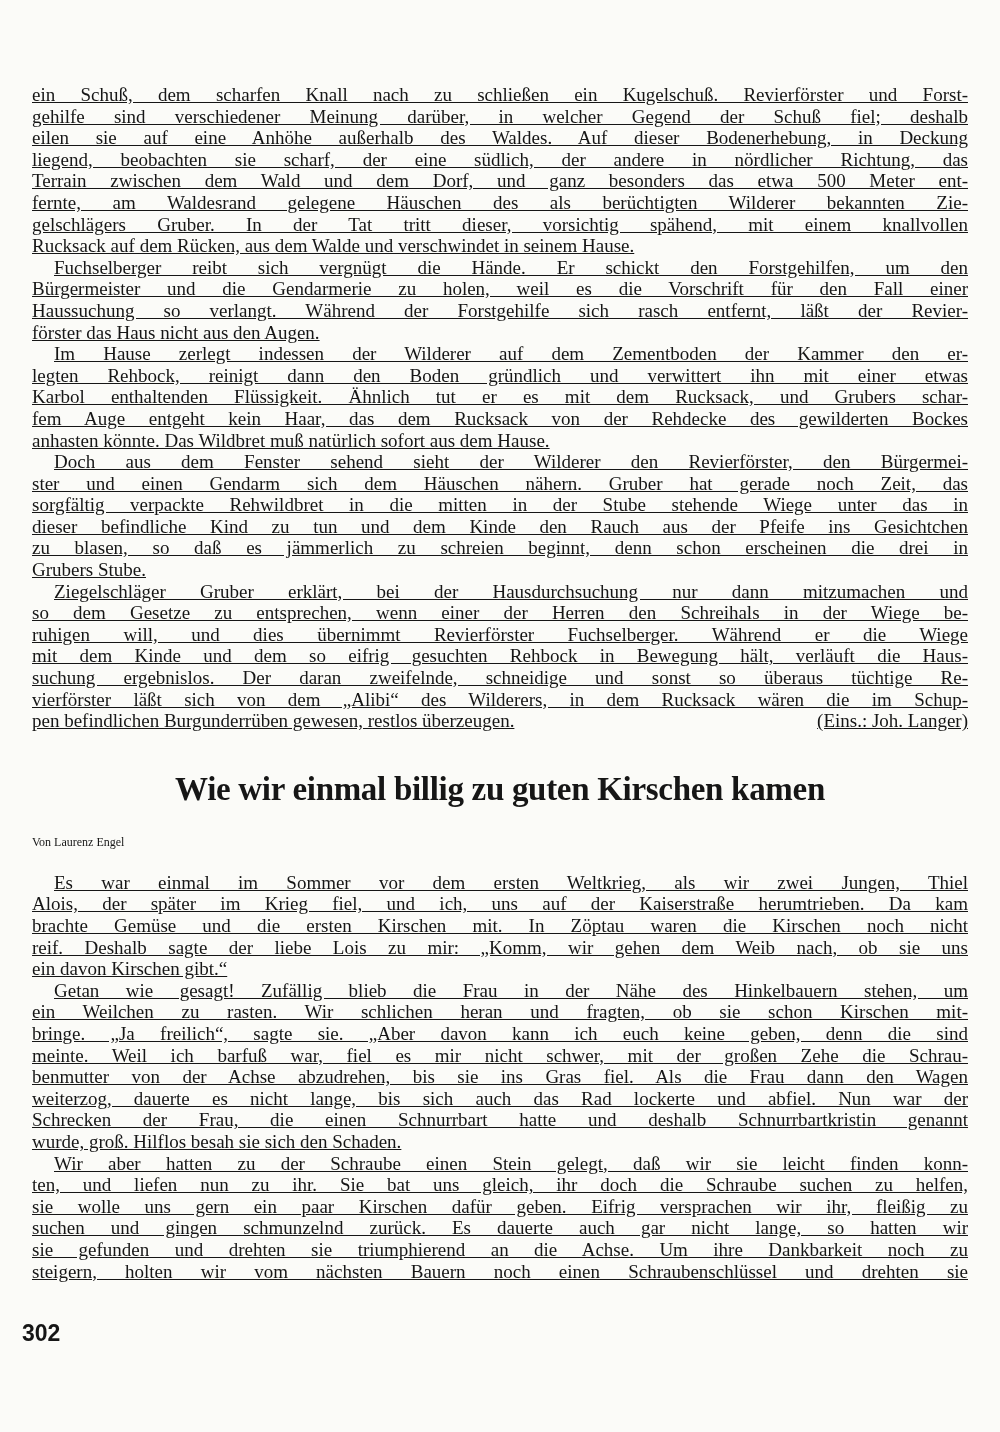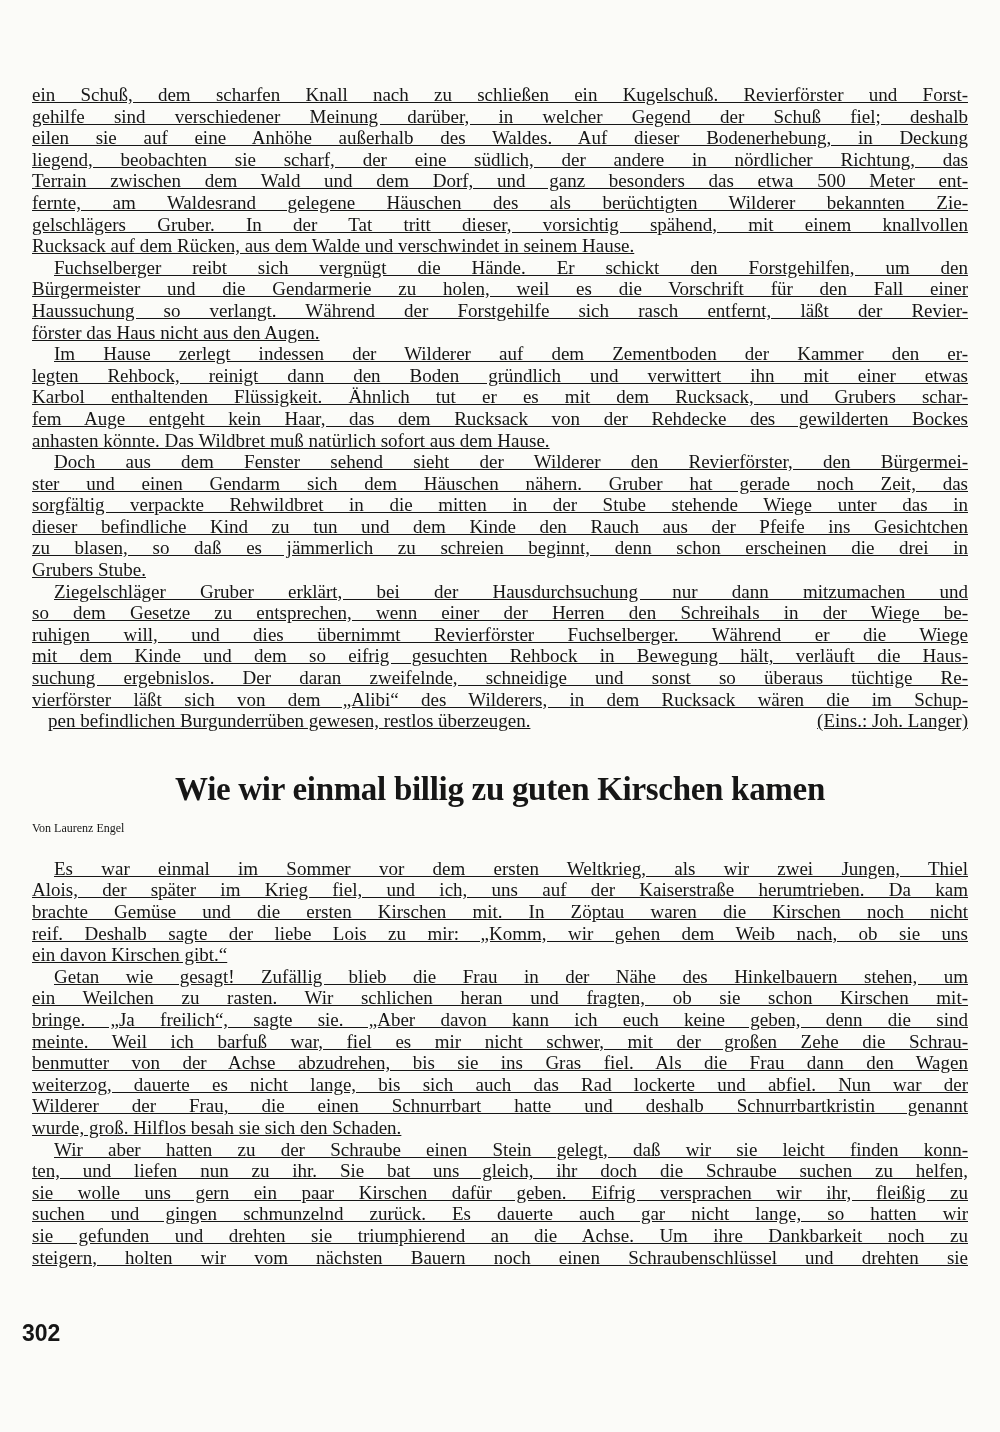--- a/index.html
+++ b/index.html
@@ -22,30 +22,29 @@
     line-height: 21.6px;
     text-align: justify;
     text-align-last: justify;
     white-space: normal;
   }
   .line.final { text-align-last: left; }
   .line.indent { text-indent: 22px; }
   .line.split {
     display: flex;
     justify-content: space-between;
-    margin-left: 16px;
   }
   .line.split span { white-space: nowrap; }
   .story-title {
     font-size: 33px;
     line-height: 36px;
     font-weight: bold;
     text-align: center;
     letter-spacing: -0.3px;
-    margin: 39px 0 10px 0;
+    margin: 39px 0 24px 0;
   }
   .byline {
     font-size: 12px;
     line-height: 23px;
     text-align: left;
     margin: 0 0 18px 0;
   }
   .pagenum {
     position: absolute;
     left: 22px; top: 1320px;
@@ -118,21 +117,21 @@
           <div class="line">reif. Deshalb sagte der liebe Lois zu mir: „Komm, wir gehen dem Weib nach, ob sie uns</div>
           <div class="line final">ein davon Kirschen gibt.“</div>
         </div>
         <div class="para">
           <div class="line indent">Getan wie gesagt! Zufällig blieb die Frau in der Nähe des Hinkelbauern stehen, um</div>
           <div class="line">ein Weilchen zu rasten. Wir schlichen heran und fragten, ob sie schon Kirschen mit-</div>
           <div class="line">bringe. „Ja freilich“, sagte sie. „Aber davon kann ich euch keine geben, denn die sind</div>
           <div class="line">meinte. Weil ich barfuß war, fiel es mir nicht schwer, mit der großen Zehe die Schrau-</div>
           <div class="line">benmutter von der Achse abzudrehen, bis sie ins Gras fiel. Als die Frau dann den Wagen</div>
           <div class="line">weiterzog, dauerte es nicht lange, bis sich auch das Rad lockerte und abfiel. Nun war der</div>
-          <div class="line">Wilderer der Frau, die einen Schnurrbart hatte und deshalb Schnurrbartkristin genannt</div>
+          <div class="line">Schrecken der Frau, die einen Schnurrbart hatte und deshalb Schnurrbartkristin genannt</div>
           <div class="line final">wurde, groß. Hilflos besah sie sich den Schaden.</div>
         </div>
         <div class="para">
           <div class="line indent">Wir aber hatten zu der Schraube einen Stein gelegt, daß wir sie leicht finden konn-</div>
           <div class="line">ten, und liefen nun zu ihr. Sie bat uns gleich, ihr doch die Schraube suchen zu helfen,</div>
           <div class="line">sie wolle uns gern ein paar Kirschen dafür geben. Eifrig versprachen wir ihr, fleißig zu</div>
           <div class="line">suchen und gingen schmunzelnd zurück. Es dauerte auch gar nicht lange, so hatten wir</div>
           <div class="line">sie gefunden und drehten sie triumphierend an die Achse. Um ihre Dankbarkeit noch zu</div>
           <div class="line">steigern, holten wir vom nächsten Bauern noch einen Schraubenschlüssel und drehten sie</div>
         </div>

